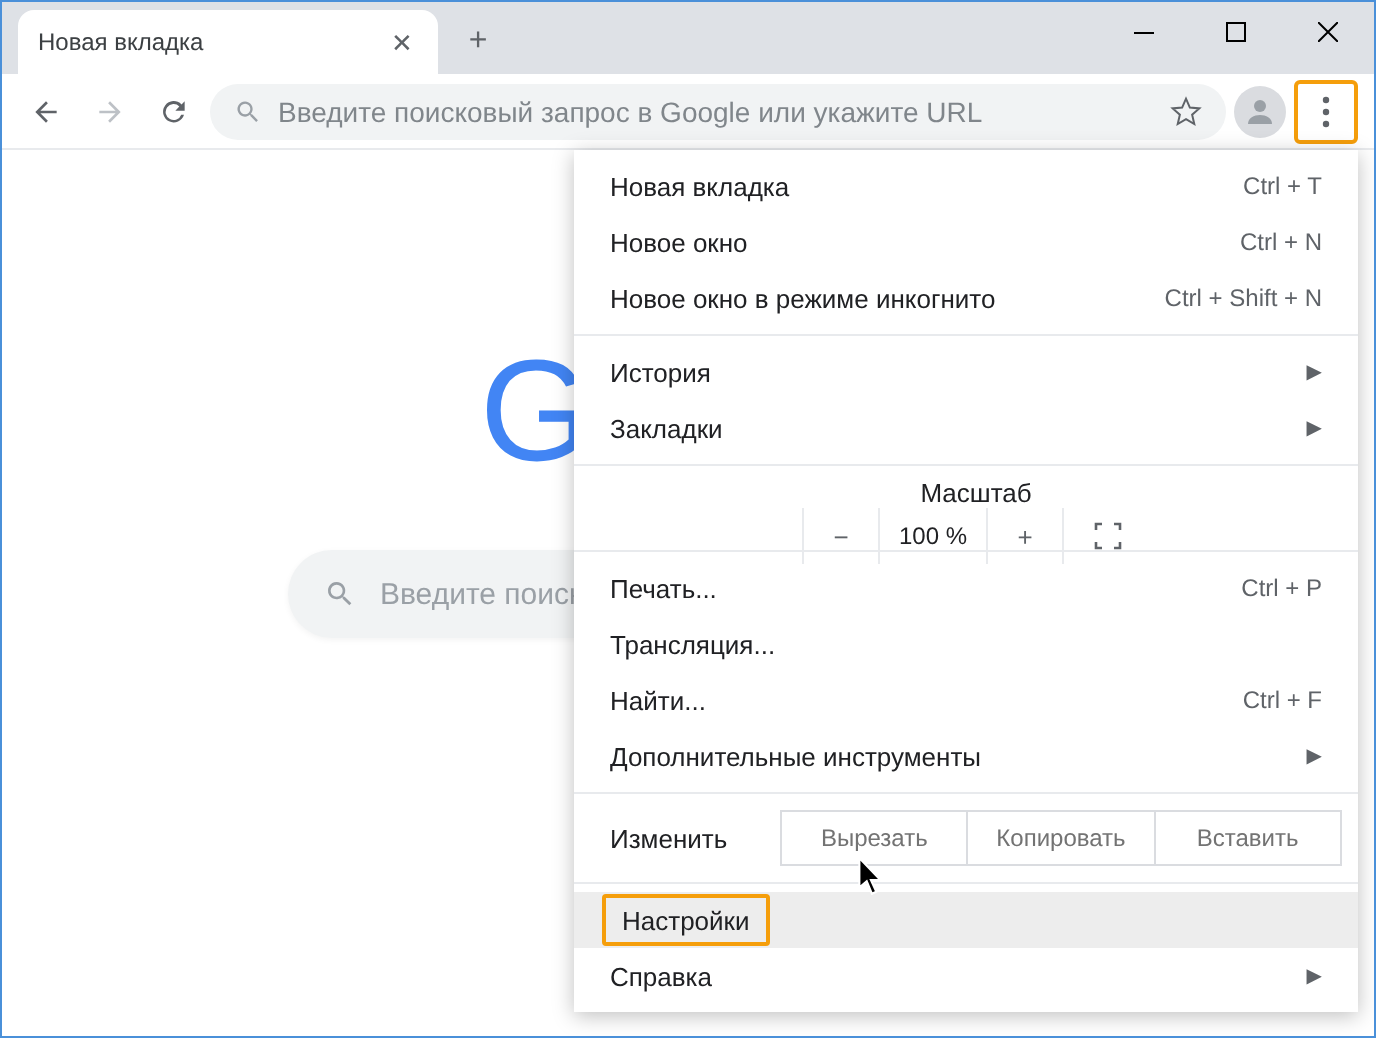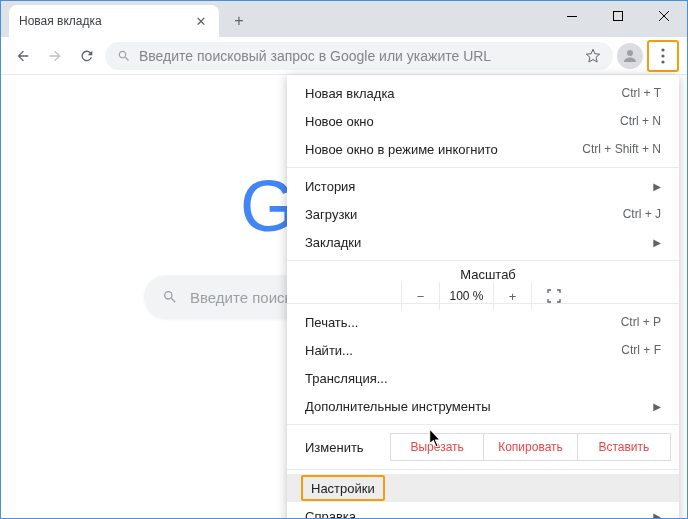--- a/index.html
+++ b/index.html
@@ -43,21 +43,21 @@
   
   .zoom-row { display: flex; align-items: center; padding: 2px 8px 2px 18px; height: 34px; flex-direction: column; }
   .zoom-row .lbl { flex: 1; }
   .zoom-ctl { display: flex; align-items: center; gap: 0; }
   .zoom-ctl > div { width: 38px; height: 28px; display:flex; align-items:center; justify-content:center; color:#5f6368; border-left:1px solid #e8eaed;}
   .zoom-ctl .pct { width: 54px; color:#202124; font-size:12px;}
   .zoom-ctl .fs { width: 44px; }
   
   .edit-row { display: flex; align-items: center; padding: 0 4px 0 18px; height: 36px; }
   .edit-row .lbl { width: 86px; }
-  .edit-row .ebtn { flex:1; height: 28px; border: 1px solid #dadce0; margin-left: -1px; display: flex; align-items: center; justify-content: center; font-size: 12px; color: #ef4444; }
+  .edit-row .ebtn { flex:1; height: 28px; border: 1px solid #dadce0; margin-left: -1px; display: flex; align-items: center; justify-content: center; font-size: 12px; color: #737373; }
   .edit-row .ebtn:last-child { margin-right: 4px; }
   
   .cursor-arrow { position: absolute; width: 14px; height: 20px; z-index: 20; pointer-events: none; }
   
   svg { display: block; }
 </style>
 </head>
 <body>
 
 <div class="titlebar">
@@ -160,24 +160,20 @@
       <span class="shortcut">Ctrl + N</span>
     </div>
   <div class="menu-item">
       <span>Новое окно в режиме инкогнито</span>
       <span class="shortcut">Ctrl + Shift + N</span>
     </div>
   <div class="menu-sep"></div>
   <div class="menu-item">
       <span>История</span>
       <span class="arrow">▶</span>
-    </div>
-  <div class="menu-item">
-      <span>Загрузки</span>
-      <span class="shortcut">Ctrl + J</span>
     </div>
   <div class="menu-item">
       <span>Закладки</span>
       <span class="arrow">▶</span>
     </div>
   <div class="menu-sep"></div>
   <div class="zoom-row">
     <span class="lbl">Масштаб</span>
     <div class="zoom-ctl">
       <div>−</div>
@@ -189,25 +185,25 @@
           </svg>
         </div>
     </div>
   </div>
   <div class="menu-sep"></div>
   <div class="menu-item">
       <span>Печать...</span>
       <span class="shortcut">Ctrl + P</span>
     </div>
   <div class="menu-item">
+      <span>Трансляция...</span>
+    </div>
+  <div class="menu-item">
       <span>Найти...</span>
       <span class="shortcut">Ctrl + F</span>
-    </div>
-  <div class="menu-item">
-      <span>Трансляция...</span>
     </div>
   <div class="menu-item">
       <span>Дополнительные инструменты</span>
       <span class="arrow">▶</span>
     </div>
   <div class="menu-sep"></div>
   <div class="edit-row">
     <span class="lbl">Изменить</span>
     <div class="ebtn">Вырезать</div>
     <div class="ebtn">Копировать</div>

